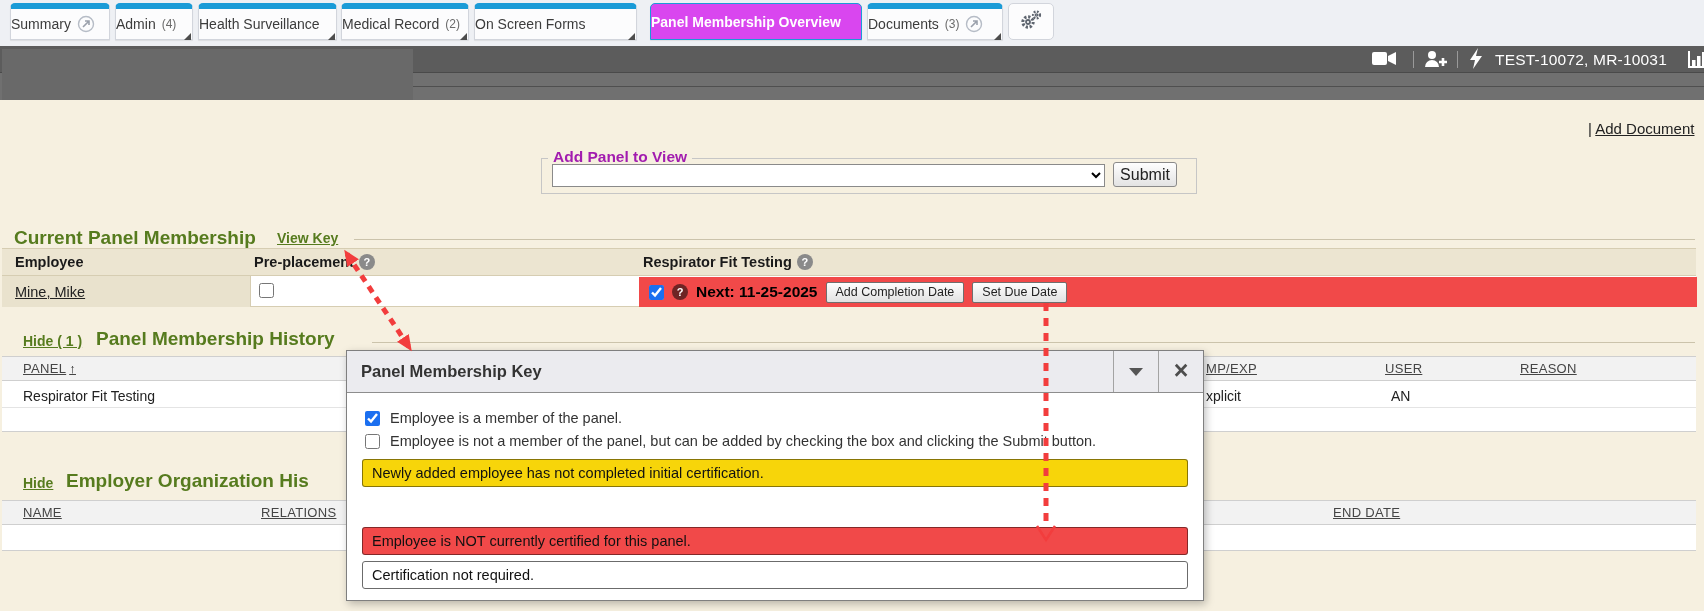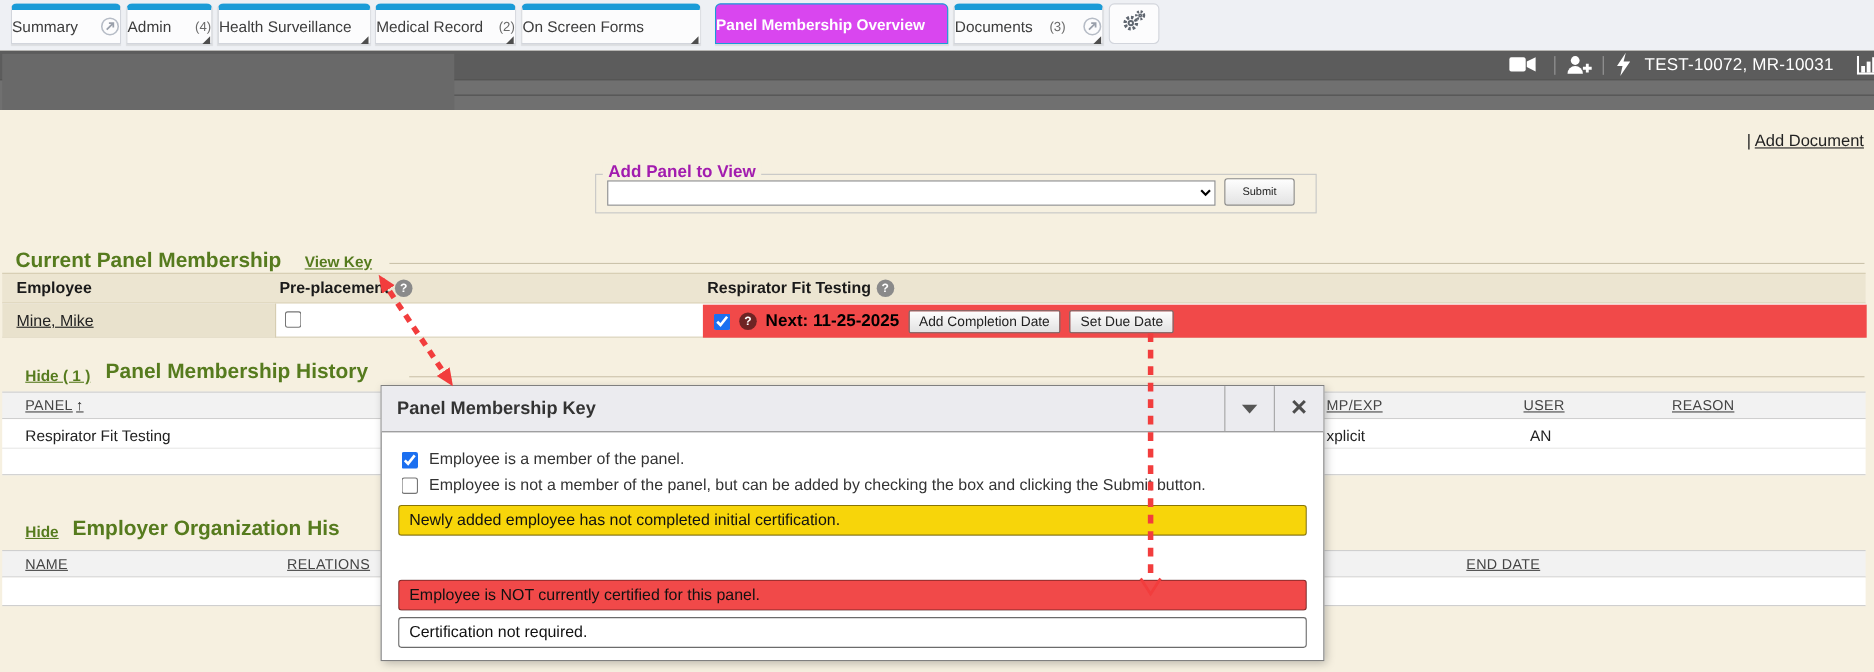--- a/index.html
+++ b/index.html
@@ -4,21 +4,21 @@
 <style>
   html,body{margin:0;padding:0;}
   #stage{position:relative;width:1704px;height:611px;overflow:hidden;
          background:#f6f0e0;font-family:"Liberation Sans","DejaVu Sans",sans-serif;
          -webkit-font-smoothing:antialiased;}
   .abs{position:absolute;box-sizing:border-box;}
 
   
   .tabbar{left:0;top:0;width:1704px;height:46px;background:#eef0f4;}
   .tab{top:3px;height:37px;background:#fcfcfd;border:1px solid #d2d5dc;border-top:6px solid #1a9bd7;
-       border-radius:5px 5px 0 0;display:flex;align-items:center;justify-content:space-between;gap:6px;
+       border-radius:5px 5px 0 0;display:flex;align-items:center;justify-content:flex-start;gap:6px;
        font-size:14px;color:#3c3c3c;cursor:pointer;box-shadow:0 1px 1px rgba(0,0,0,.08);}
   .tab .cnt{font-size:12px;color:#6a6a6a;}
   .tab.active{background:#d946ef;border:1px solid #1a9bd7;color:#fff;font-weight:bold;}
   .fold{position:absolute;right:1px;bottom:-1px;width:0;height:0;
         border-left:7px solid transparent;border-bottom:7px solid #4d4d4d;}
   .t-summary{left:10px;width:100px;}
   .t-admin{left:115px;width:78px;}
   .t-health{left:198px;width:139px;}
   .t-medical{left:341px;width:128px;}
   .t-onscreen{left:474px;width:163px;}
@@ -40,21 +40,21 @@
   
   .adddoc{left:1588px;top:120px;font-size:15px;color:#222;white-space:nowrap;}
   .adddoc a{color:#222;text-decoration:underline;font-weight:normal;cursor:pointer;}
 
   
   .fs{left:541px;top:158px;width:656px;height:36px;border:1px solid #c6c6c6;}
   .fslegend{left:548px;top:148px;font-weight:bold;font-size:15.5px;color:#a21caf;
             background:#f6f0e0;padding:0 5px;}
   .panelselect{left:552px;top:164px;width:553px;height:23px;font-size:13px;background:#fff;
                border:1px solid #8a8a8a;}
-  .submitbtn{left:1113px;top:162px;width:64px;height:25px;font-size:10px;color:#222;
+  .submitbtn{left:1113px;top:162px;width:64px;height:25px;font-size:16px;color:#222;
              background:linear-gradient(#fefefe,#e3e3e3);border:1px solid #8a8a8a;border-radius:3px;cursor:pointer;}
 
   
   .cpm-title{left:14px;top:227px;font-weight:bold;font-size:19px;color:#567b1e;}
   .viewkey{left:277px;top:230px;font-weight:bold;font-size:14px;color:#567b1e;
            text-decoration:underline;cursor:pointer;}
   .cpm-line{left:354px;top:239px;width:1341px;height:1px;background:#cbc3ab;}
   .cpm-head{left:2px;top:248px;width:1694px;height:28px;background:#ece5d1;
             border-top:1px solid #d6cdb2;border-bottom:1px solid #d6cdb2;}
   .colhead{display:flex;align-items:center;gap:5px;font-weight:bold;font-size:14.5px;color:#1a1a1a;}

